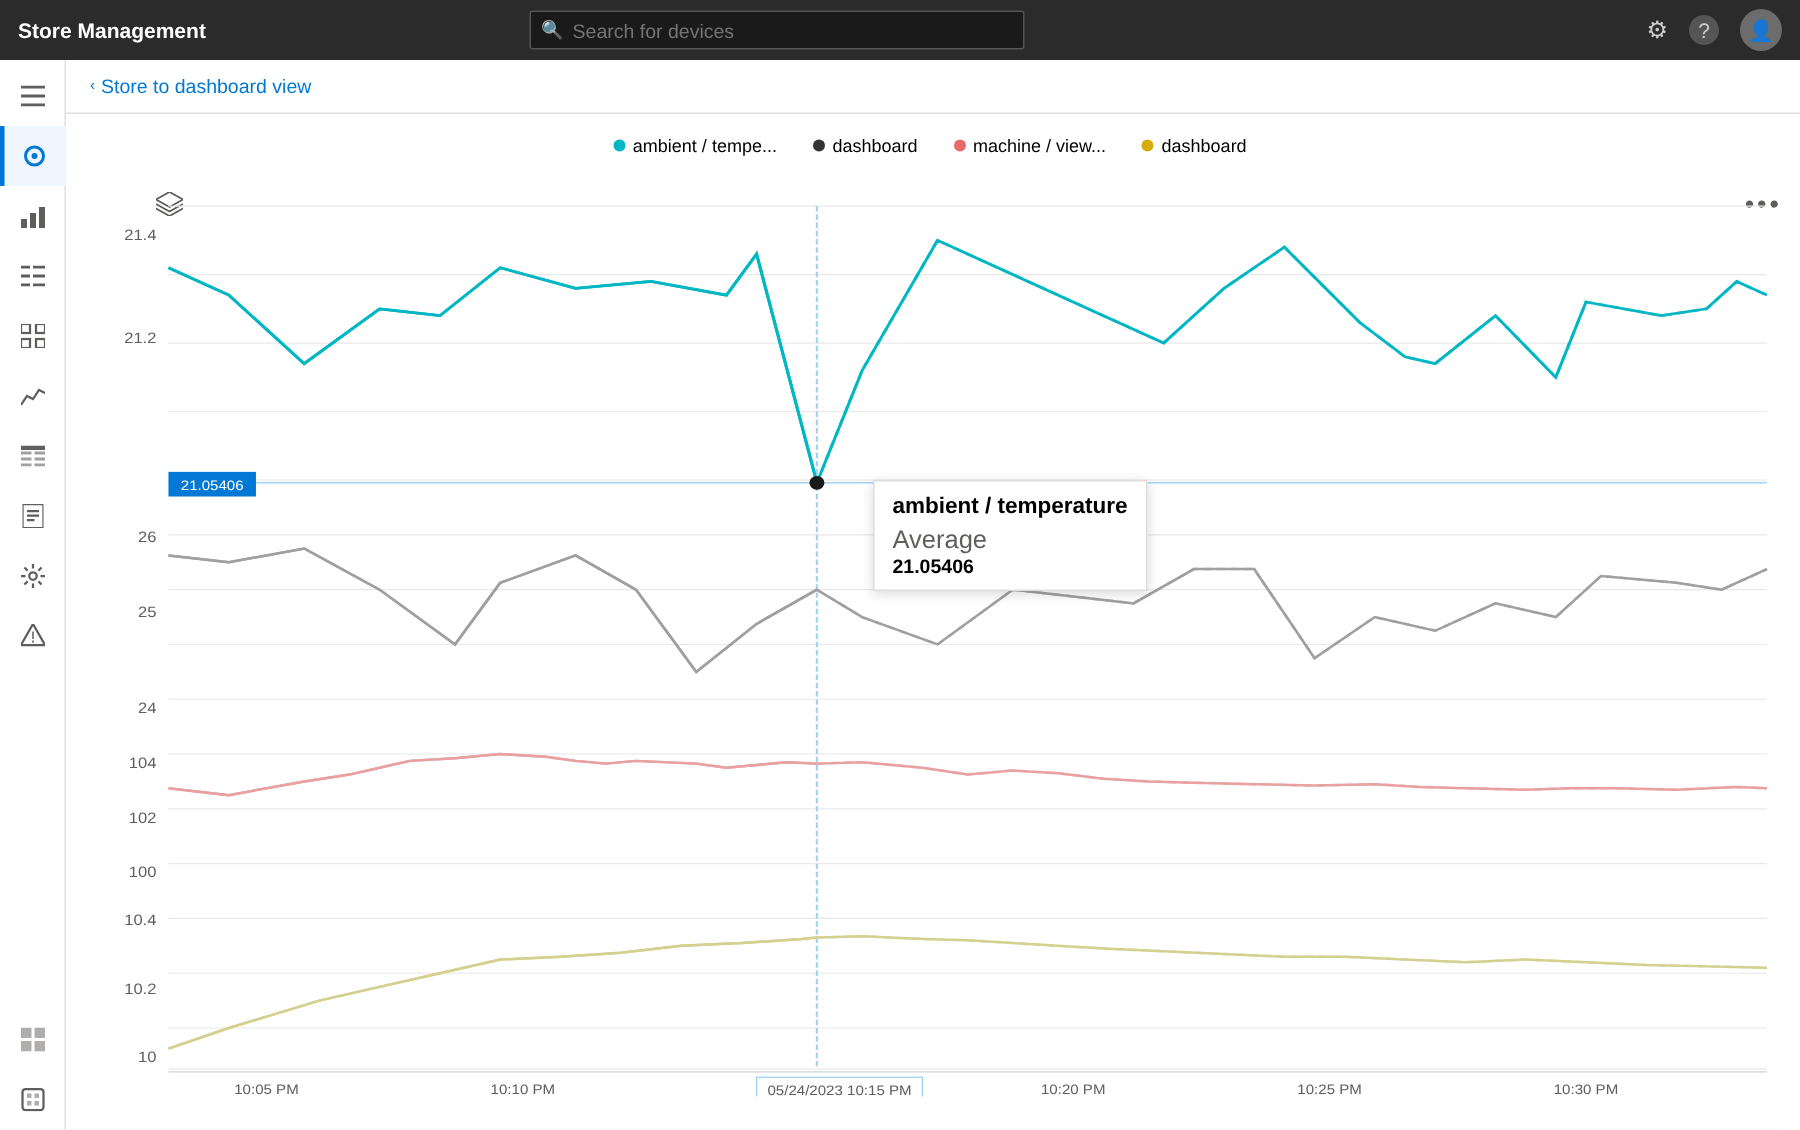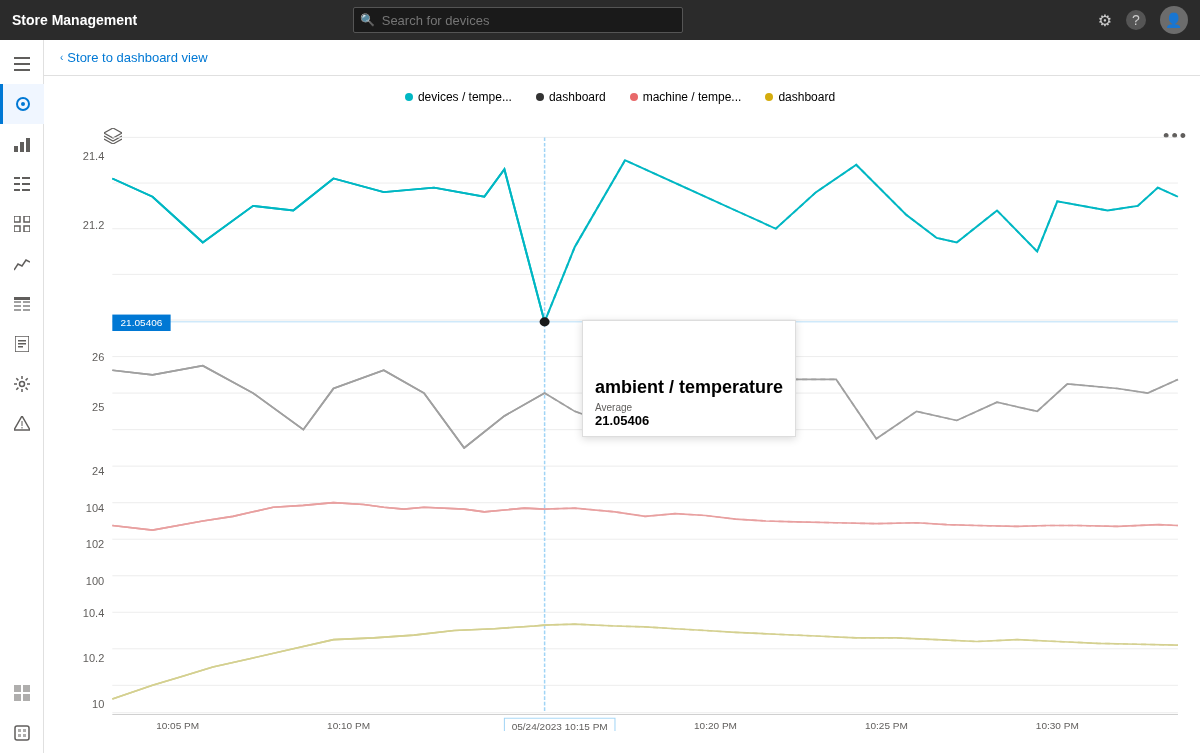--- a/index.html
+++ b/index.html
@@ -160,26 +160,25 @@
       border: 1px solid #ddd;
       box-shadow: 0 2px 8px rgba(0,0,0,0.15);
       padding: 8px 12px;
       font-size: 12px;
       min-width: 160px;
       pointer-events: none;
       left: 530px;
       top: 210px;
     }
     .tooltip-title {
-      font-size: 18px;
+      font-size: 15px;
       font-weight: 600;
       margin-bottom: 4px;
-      margin-top: 48px;
-    }
-    .tooltip-label { font-size: 10px; color: #605e5c; }
+    }
+    .tooltip-label { font-size: 17px; color: #605e5c; }
     .tooltip-value { font-size: 13px; font-weight: 600; }
   </style>
 </head>
 <body>
 
 <div class="topbar">
   <span class="topbar-title">Store Management</span>
   <div class="topbar-search">
     <span class="search-icon-wrap">🔍</span>
     <input type="text" placeholder="Search for devices" style="">
@@ -297,29 +296,29 @@
         <span class="back-chevron">‹</span>
         <span>Store to dashboard view</span>
       </div>
     </div>
 
     <div class="chart-area">
 
       <div class="chart-legend">
         <div class="legend-item">
           <div class="legend-dot" style="background:#00b7c3;"></div>
-          <span>devices / tempe...</span>
+          <span>ambient / tempe...</span>
         </div>
         <div class="legend-item">
           <div class="legend-dot" style="background:#333333;"></div>
           <span>dashboard</span>
         </div>
         <div class="legend-item">
           <div class="legend-dot" style="background:#e8696a;"></div>
-          <span>machine / tempe...</span>
+          <span>machine / view...</span>
         </div>
         <div class="legend-item">
           <div class="legend-dot" style="background:#d4ac0d;"></div>
           <span>dashboard</span>
         </div>
       </div>
 
       <div style="position:absolute; top:52px; left:60px; cursor:pointer;">
         <svg width="18" height="16" viewBox="0 0 18 16">
             <path d="M9 0 L18 5 L9 10 L0 5 Z" fill="none" stroke="#605e5c" stroke-width="1.2"></path>

